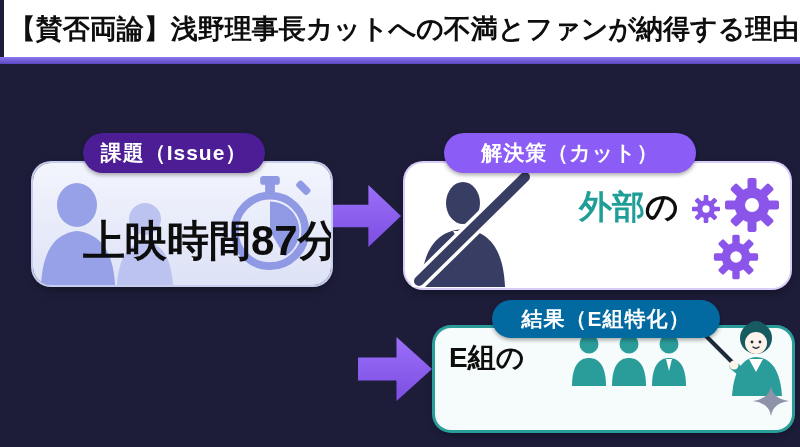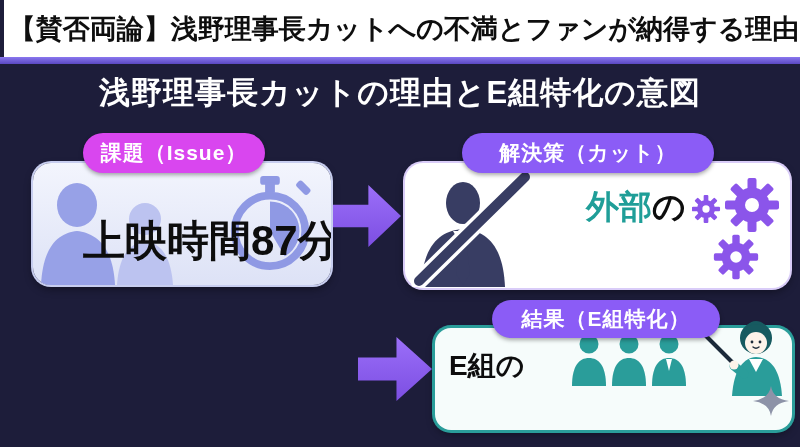--- a/index.html
+++ b/index.html
@@ -19,68 +19,67 @@
 
   
   .card{position:absolute;}
   .badge{position:absolute;top:0;height:40px;border-radius:21px;z-index:3;
     display:flex;align-items:center;justify-content:center;
     color:#fff;font-size:21px;font-weight:900;letter-spacing:1px;}
   .card-body{position:absolute;left:0;right:0;top:30px;bottom:0;border-radius:18px;}
 
   
   .issue{left:33px;top:133px;width:298px;height:152px;}
-  .issue .badge{left:50px;width:182px;background:#d946ef;box-shadow:0 2px 4px rgba(0,0,0,.35);}
+  .issue .badge{left:50px;width:182px;background:#4c1d95;box-shadow:0 2px 4px rgba(0,0,0,.35);}
   .issue .card-body{background:linear-gradient(#f3f5fd,#dde2f6);
     box-shadow:0 0 0 2px #c7cdef, 0 4px 8px rgba(0,0,0,.4);overflow:hidden;}
   .issue-people{position:absolute;left:4px;bottom:0;}
   .issue-stopwatch{position:absolute;right:12px;top:12px;}
   .issue-text{position:absolute;left:50px;bottom:16px;z-index:2;
     font-size:42px;font-weight:900;color:#0d0d0d;white-space:nowrap;}
 
   
   .arrow{position:absolute;background:linear-gradient(180deg,#9b6ff9,#7c4ee2);
     clip-path:polygon(0% 32%,52% 32%,52% 0%,100% 50%,52% 100%,52% 68%,0% 68%);}
   .arrow1{left:333px;top:185px;width:68px;height:62px;}
   .arrow2{left:358px;top:337px;width:74px;height:64px;}
 
   
   .solution{left:405px;top:133px;width:385px;height:155px;}
-  .solution .badge{left:57px;width:252px;background:#8b5cf6;box-shadow:0 2px 4px rgba(0,0,0,.35);}
+  .solution .badge{left:39px;width:252px;background:#8b5cf6;box-shadow:0 2px 4px rgba(0,0,0,.35);}
   .solution .card-body{background:#ffffff;
     box-shadow:0 0 0 2px #d9ccf8, 0 4px 8px rgba(0,0,0,.4);}
   .no-person{position:absolute;left:6px;top:8px;}
-  .solution-text{position:absolute;left:145px;top:22px;width:172px;text-align:center;
+  .solution-text{position:absolute;left:138px;top:22px;width:172px;text-align:center;
     font-size:33px;font-weight:900;line-height:1.35;color:#0d0d0d;white-space:nowrap;}
   .hl{color:#1f9e98;}
   .gears{position:absolute;right:4px;top:12px;}
 
   
   .result{left:435px;top:300px;width:357px;height:130px;}
-  .result .badge{left:57px;width:228px;height:38px;background:#8b5cf6;box-shadow:0 2px 4px rgba(0,0,0,.35);}
+  .result .badge{left:57px;width:228px;height:38px;background:#0369a1;box-shadow:0 2px 4px rgba(0,0,0,.35);}
   .result .card-body{top:28px;background:#f6fcfb;border-radius:16px;
     box-shadow:0 0 0 3px #2a9d9a, 0 4px 8px rgba(0,0,0,.4);}
-  .result-text{position:absolute;left:14px;top:20px;z-index:2;
+  .result-text{position:absolute;left:14px;top:12px;z-index:2;
     font-size:28px;font-weight:900;line-height:1.25;color:#0d0d0d;white-space:nowrap;}
   .result-group{position:absolute;left:132px;top:6px;}
   .result-teacher{position:absolute;right:8px;top:-12px;}
 
   .sparkle{position:absolute;left:752px;top:385px;}
 </style>
 </head>
 <body>
 
 <div class="stage">
 
   <div class="banner">
     <div class="banner-title">【賛否両論】浅野理事長カットへの不満とファンが納得する理由</div>
   </div>
   <div class="divider"></div>
 
-  <div class="page-title">浅野理事長カットの理由とE組特化の意図</div>
 
   <div class="card issue">
     <div class="badge">課題（Issue）</div>
     <div class="card-body">
       <svg class="issue-people" width="160" height="108" viewBox="0 0 160 108">
         <g fill="#bcc3f0">
           <circle cx="108" cy="42" r="16"></circle>
           <path d="M80,108 C82,78 93,66 108,64 C123,66 134,78 136,108 Z"></path>
         </g>
         <g fill="#97a1e7">

